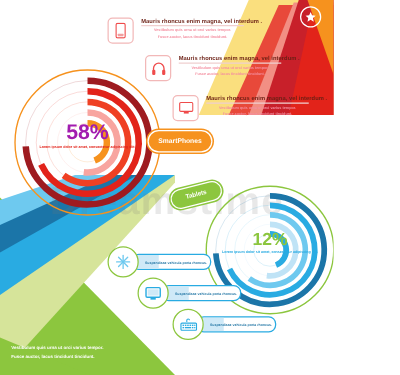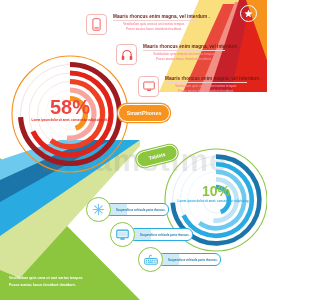--- a/index.html
+++ b/index.html
@@ -108,21 +108,21 @@
         <circle cx="62" cy="62" r="41" fill="none" stroke="#e2231a" stroke-opacity="0.22" stroke-width="0.6"></circle>
         <path d="M 62 21 A 41 41 0 1 1 24.902090848893195 79.45695095416798" fill="none" stroke="#e2231a" stroke-width="5.2"></path>
         <circle cx="62" cy="62" r="32.5" fill="none" stroke="#ef4023" stroke-opacity="0.22" stroke-width="0.6"></circle>
         <path d="M 62 29.5 A 32.5 32.5 0 1 1 42.89697930049463 88.2930523171858" fill="none" stroke="#ef4023" stroke-width="5.2"></path>
         <circle cx="62" cy="62" r="24" fill="none" stroke="#f8a5a0" stroke-opacity="0.22" stroke-width="0.6"></circle>
         <path d="M 62 38 A 24 24 0 1 1 58.992002394456705 85.81075283154746" fill="none" stroke="#f8a5a0" stroke-width="5.2"></path>
         <circle cx="62" cy="62" r="15.5" fill="none" stroke="#f6921e" stroke-opacity="0.22" stroke-width="0.6"></circle>
         <path d="M 62 46.5 A 15.5 15.5 0 0 1 67.70593056661251 76.4115355312679" fill="none" stroke="#f6921e" stroke-width="5.2"></path>
       </svg>
     <div class="center" style="top:45px;">
-      <div class="pct" style="font-size:20px;color:#ef4444;">58%</div>
+      <div class="pct" style="font-size:17px;color:#a21caf;">58%</div>
       <div class="pct-sub" style="color:#e2231a;">Lorem ipsum dolor sit amet, consectetur adipiscing elit.</div>
     </div>
   </div>
 
   <div class="pill sp" style="left:118px;top:104px;width:50px;height:16px;font-size:5.4px;">
     <span>SmartPhones</span>
   </div>
 
   <div class="donut" id="donut-tb" style="left:162px;top:146px;width:108px;height:108px;">
     <svg width="108" height="108" viewBox="0 0 108 108">
@@ -132,21 +132,21 @@
         <circle cx="54" cy="54" r="35.8" fill="none" stroke="#29abe2" stroke-opacity="0.22" stroke-width="0.6"></circle>
         <path d="M 54 18.200000000000003 A 35.8 35.8 0 1 1 21.6071915217165 69.2428986380296" fill="none" stroke="#29abe2" stroke-width="4.6"></path>
         <circle cx="54" cy="54" r="28.200000000000003" fill="none" stroke="#6ec9ef" stroke-opacity="0.22" stroke-width="0.6"></circle>
         <path d="M 54 25.799999999999997 A 28.200000000000003 28.200000000000003 0 1 1 37.42445588535226 76.81427924137353" fill="none" stroke="#6ec9ef" stroke-width="4.6"></path>
         <circle cx="54" cy="54" r="20.6" fill="none" stroke="#bfe3f6" stroke-opacity="0.22" stroke-width="0.6"></circle>
         <path d="M 54 33.4 A 20.6 20.6 0 1 1 51.41813538857534 74.43756284707825" fill="none" stroke="#bfe3f6" stroke-width="4.6"></path>
         <circle cx="54" cy="54" r="13" fill="none" stroke="#29abe2" stroke-opacity="0.22" stroke-width="0.6"></circle>
         <path d="M 54 41 A 13 13 0 0 1 58.78561918490081 66.08709431654727" fill="none" stroke="#29abe2" stroke-width="4.6"></path>
       </svg>
     <div class="center" style="top:38px;">
-      <div class="pct" style="font-size:14px;color:#8cc63e;">10%</div>
+      <div class="pct" style="font-size:14px;color:#8cc63e;">12%</div>
       <div class="pct-sub" style="color:#29abe2;padding:0 12px;">Lorem ipsum dolor sit amet, consectetur adipiscing elit.</div>
     </div>
   </div>
 
   <div class="pill tb" style="left:136px;top:148px;width:40px;height:14px;font-size:5px;transform:rotate(-14deg);">
     <span>Tablets</span>
   </div>
 
   <div class="feat" style="left:86px;top:14px;">
     <div class="ic">

